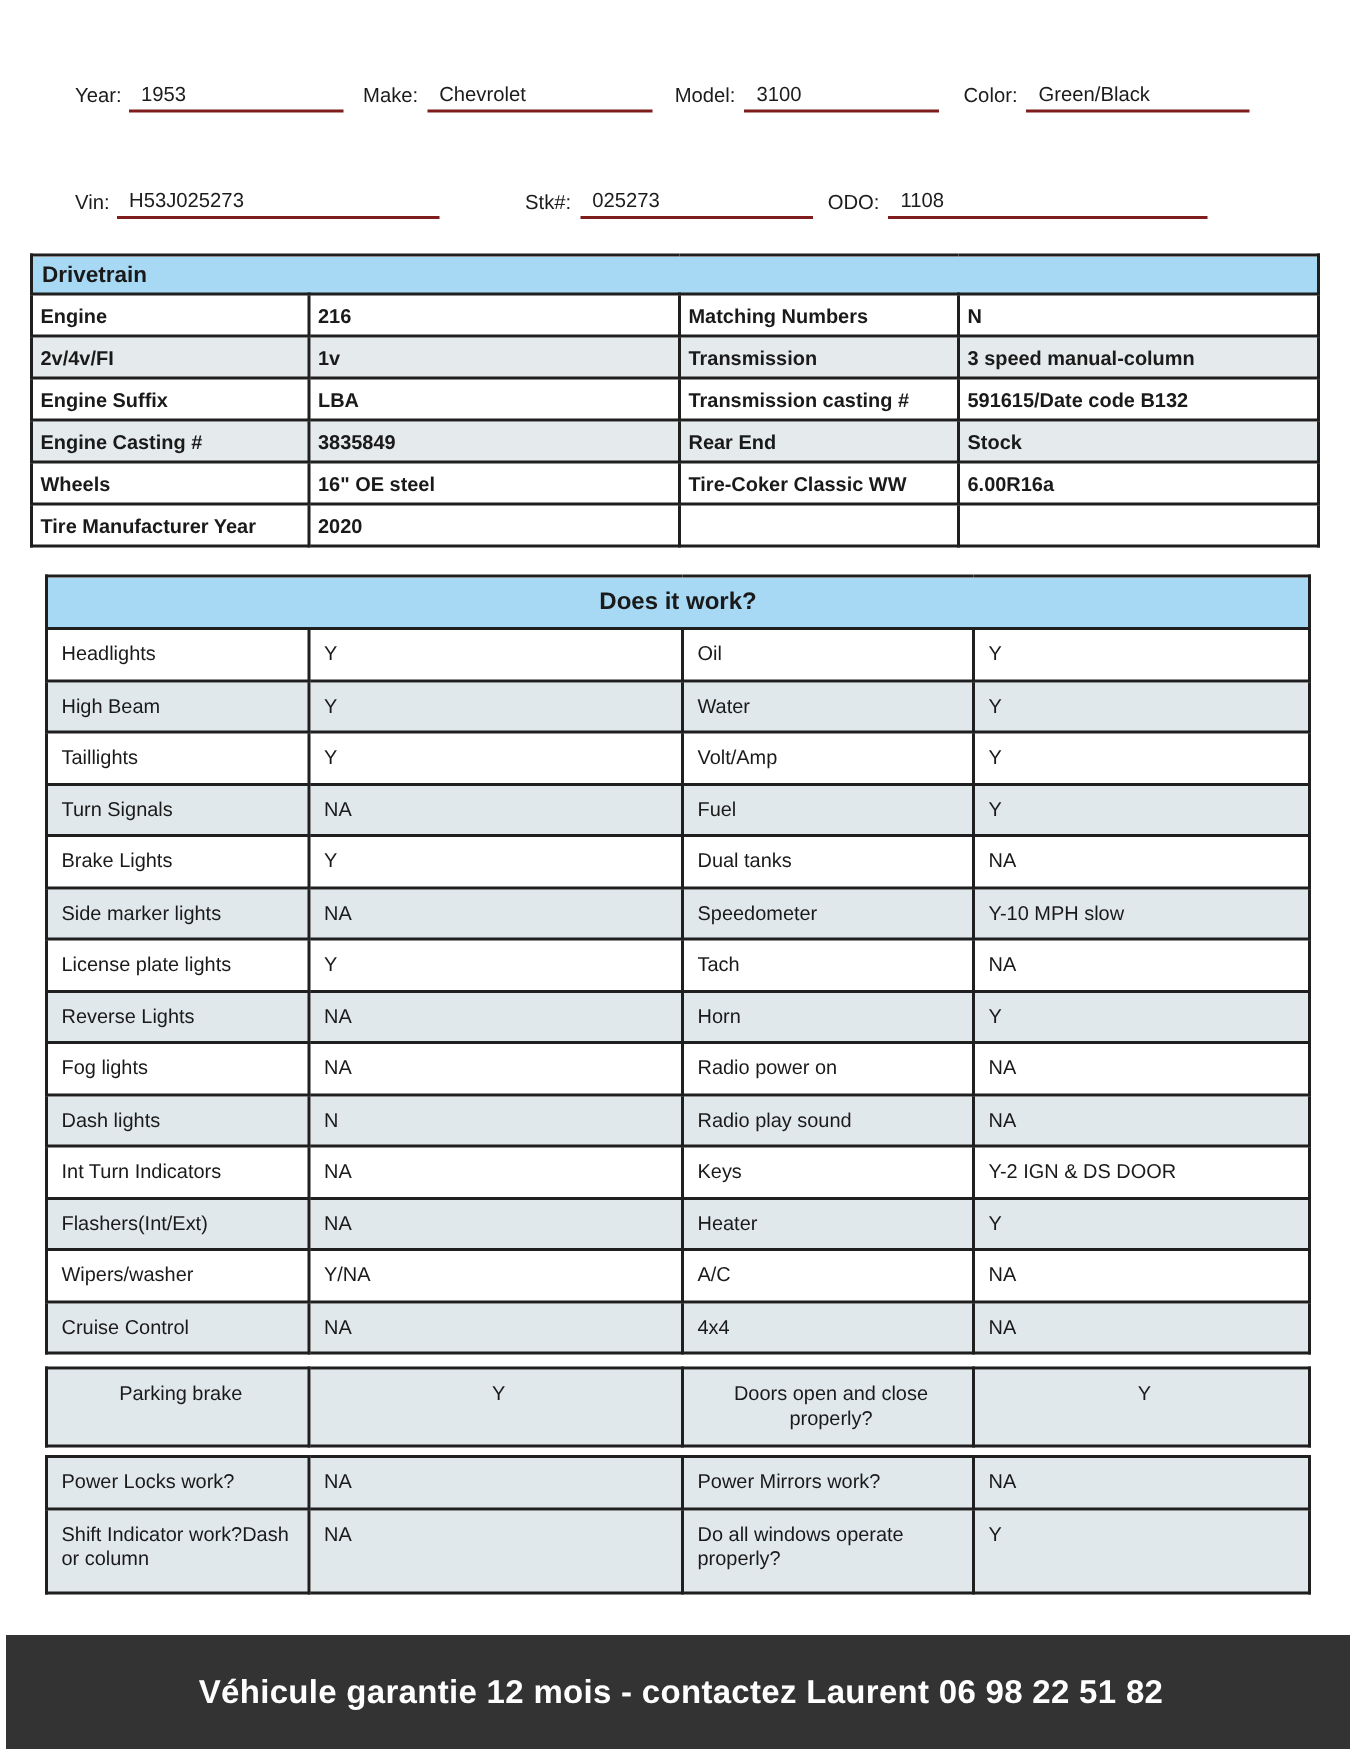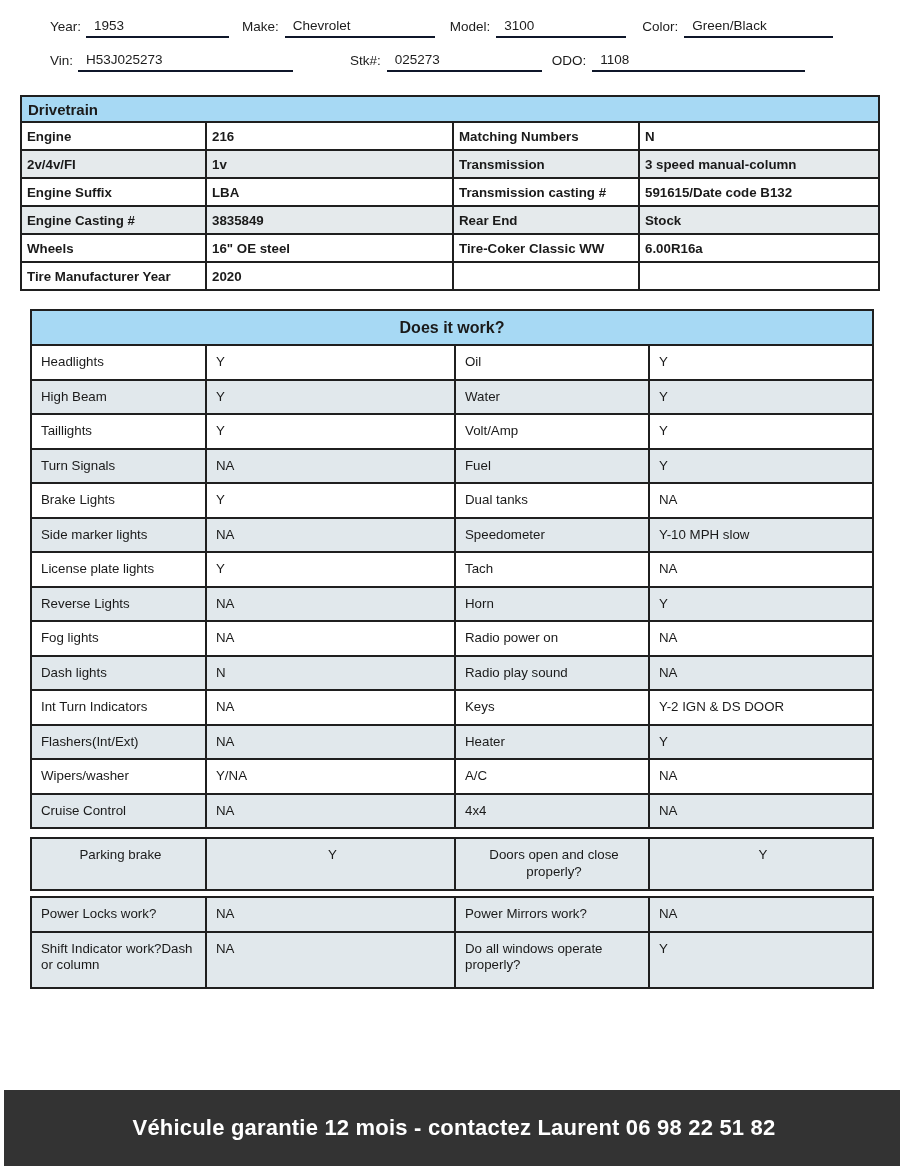--- a/index.html
+++ b/index.html
@@ -10,22 +10,22 @@
     font-family:"Liberation Sans","DejaVu Sans",sans-serif;
   }
   .doc-title { padding-top:53px; text-align:center; font-size:13.5px; font-weight:bold; color:#222; }
 
   .form-row { display:flex; align-items:flex-start; margin-left:50px; margin-right:47px; }
   .row1 { margin-top:18px; }
   .row2 { margin-top:14px; }
   .field { display:flex; align-items:flex-end; }
   .f-label { font-size:13.5px; padding-bottom:4px; white-space:nowrap; color:#1c1c1c; }
   .f-value {
-    border-bottom:2px solid #0f172a; font-size:13.5px;
-    padding:0 0 3px 8px; white-space:nowrap; overflow:hidden;
+    border-bottom:2px solid #7f1d1d; font-size:13.5px;
+    padding:0 0 3px 8px; white-space:nowrap; overflow:hidden;margin-top:37px;
   }
   .w143{width:143px; margin-left:5px;} .w150{width:150px; margin-left:6px;}
   .w130{width:130px; margin-left:6px;} .w149{width:149px; margin-left:6px;}
   .w215{width:215px; margin-left:5px;} .w155{width:155px; margin-left:6px;}
   .w212{width:213px; margin-left:6px;}
   .sp58{width:57px;} .sp10{width:10px;} .g1{width:13px;} .g2{width:15px;} .g3{width:16px;}
 
   table { border-collapse:collapse; table-layout:fixed; }
   td { border:2px solid #1f1f1f; font-size:13.3px; color:#1a1a1a; overflow:hidden; }
 

